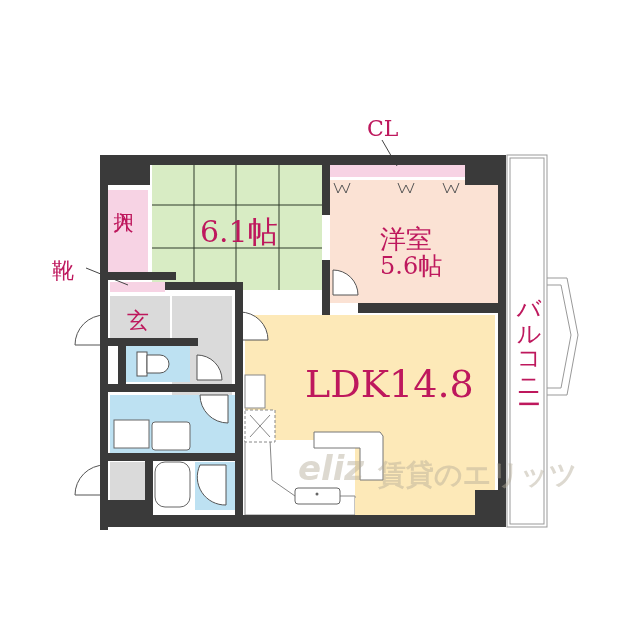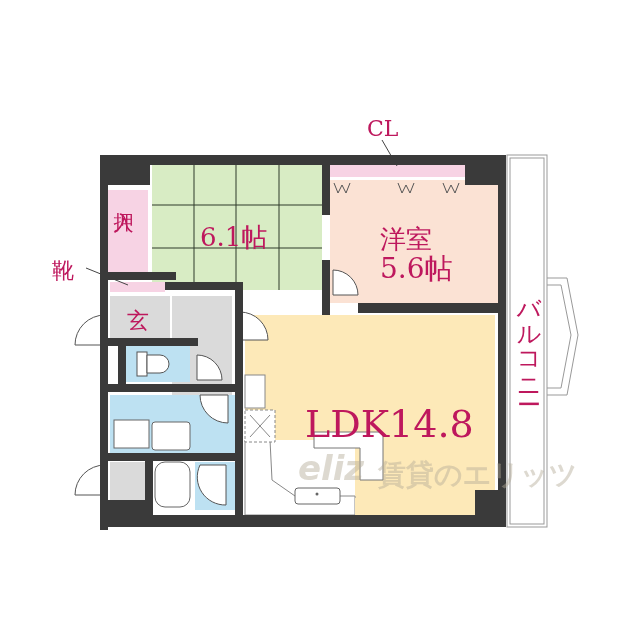--- a/index.html
+++ b/index.html
@@ -101,24 +101,24 @@
 <div class="wall" style="left:108px;top:272px;width:68px;height:8px;"></div>
 <div class="wall" style="left:165px;top:282px;width:78px;height:8px;"></div>
 <div class="wall" style="left:108px;top:338px;width:90px;height:8px;"></div>
 <div class="wall" style="left:108px;top:384px;width:130px;height:8px;"></div>
 <div class="wall" style="left:118px;top:338px;width:8px;height:50px;"></div>
 <div class="wall" style="left:108px;top:453px;width:135px;height:8px;"></div>
 <div class="wall" style="left:145px;top:453px;width:8px;height:70px;"></div>
 <div class="wall" style="left:235px;top:290px;width:8px;height:235px;"></div>
 <div class="wall" style="left:108px;top:500px;width:45px;height:18px;"></div>
 
-<div class="lbl" style="left:200px;top:220px;font-size:26px;">6.1帖</div>
+<div class="lbl" style="left:200px;top:212px;font-size:30px;">6.1帖</div>
 <div class="lbl" style="left:380px;top:222px;font-size:26px;">洋室</div>
-<div class="lbl" style="left:380px;top:250px;font-size:28px;">5.6帖</div>
-<div class="lbl" style="left:305px;top:362px;font-size:38px;margin-top:40px;">LDK14.8</div>
+<div class="lbl" style="left:380px;top:250px;font-size:24px;">5.6帖</div>
+<div class="lbl" style="left:305px;top:362px;font-size:38px;">LDK14.8</div>
 <div class="lbl vtext" style="left:111px;top:196px;font-size:20px;">押入</div>
 <div class="lbl" style="left:127px;top:306px;font-size:22px;">玄</div>
 <div class="lbl" style="left:367px;top:116px;font-size:22px;">CL</div>
 <div class="lbl" style="left:52px;top:256px;font-size:22px;">靴</div>
 <div class="lbl vtext" style="left:513px;top:282px;font-size:24px;">バルコニー</div>
 
 <div class="lbl" style="left:298px;top:448px;font-size:34px;font-style:italic;font-weight:bold;color:rgba(180,170,150,0.45);font-family:'DejaVu Sans',sans-serif;text-align:center;">eliz</div>
 <div class="lbl" style="left:378px;top:456px;font-size:28px;font-weight:bold;color:rgba(180,170,150,0.45);font-family:Liberation Mono, monospace;">賃貸のエリッツ</div>
 
 </body></html>

